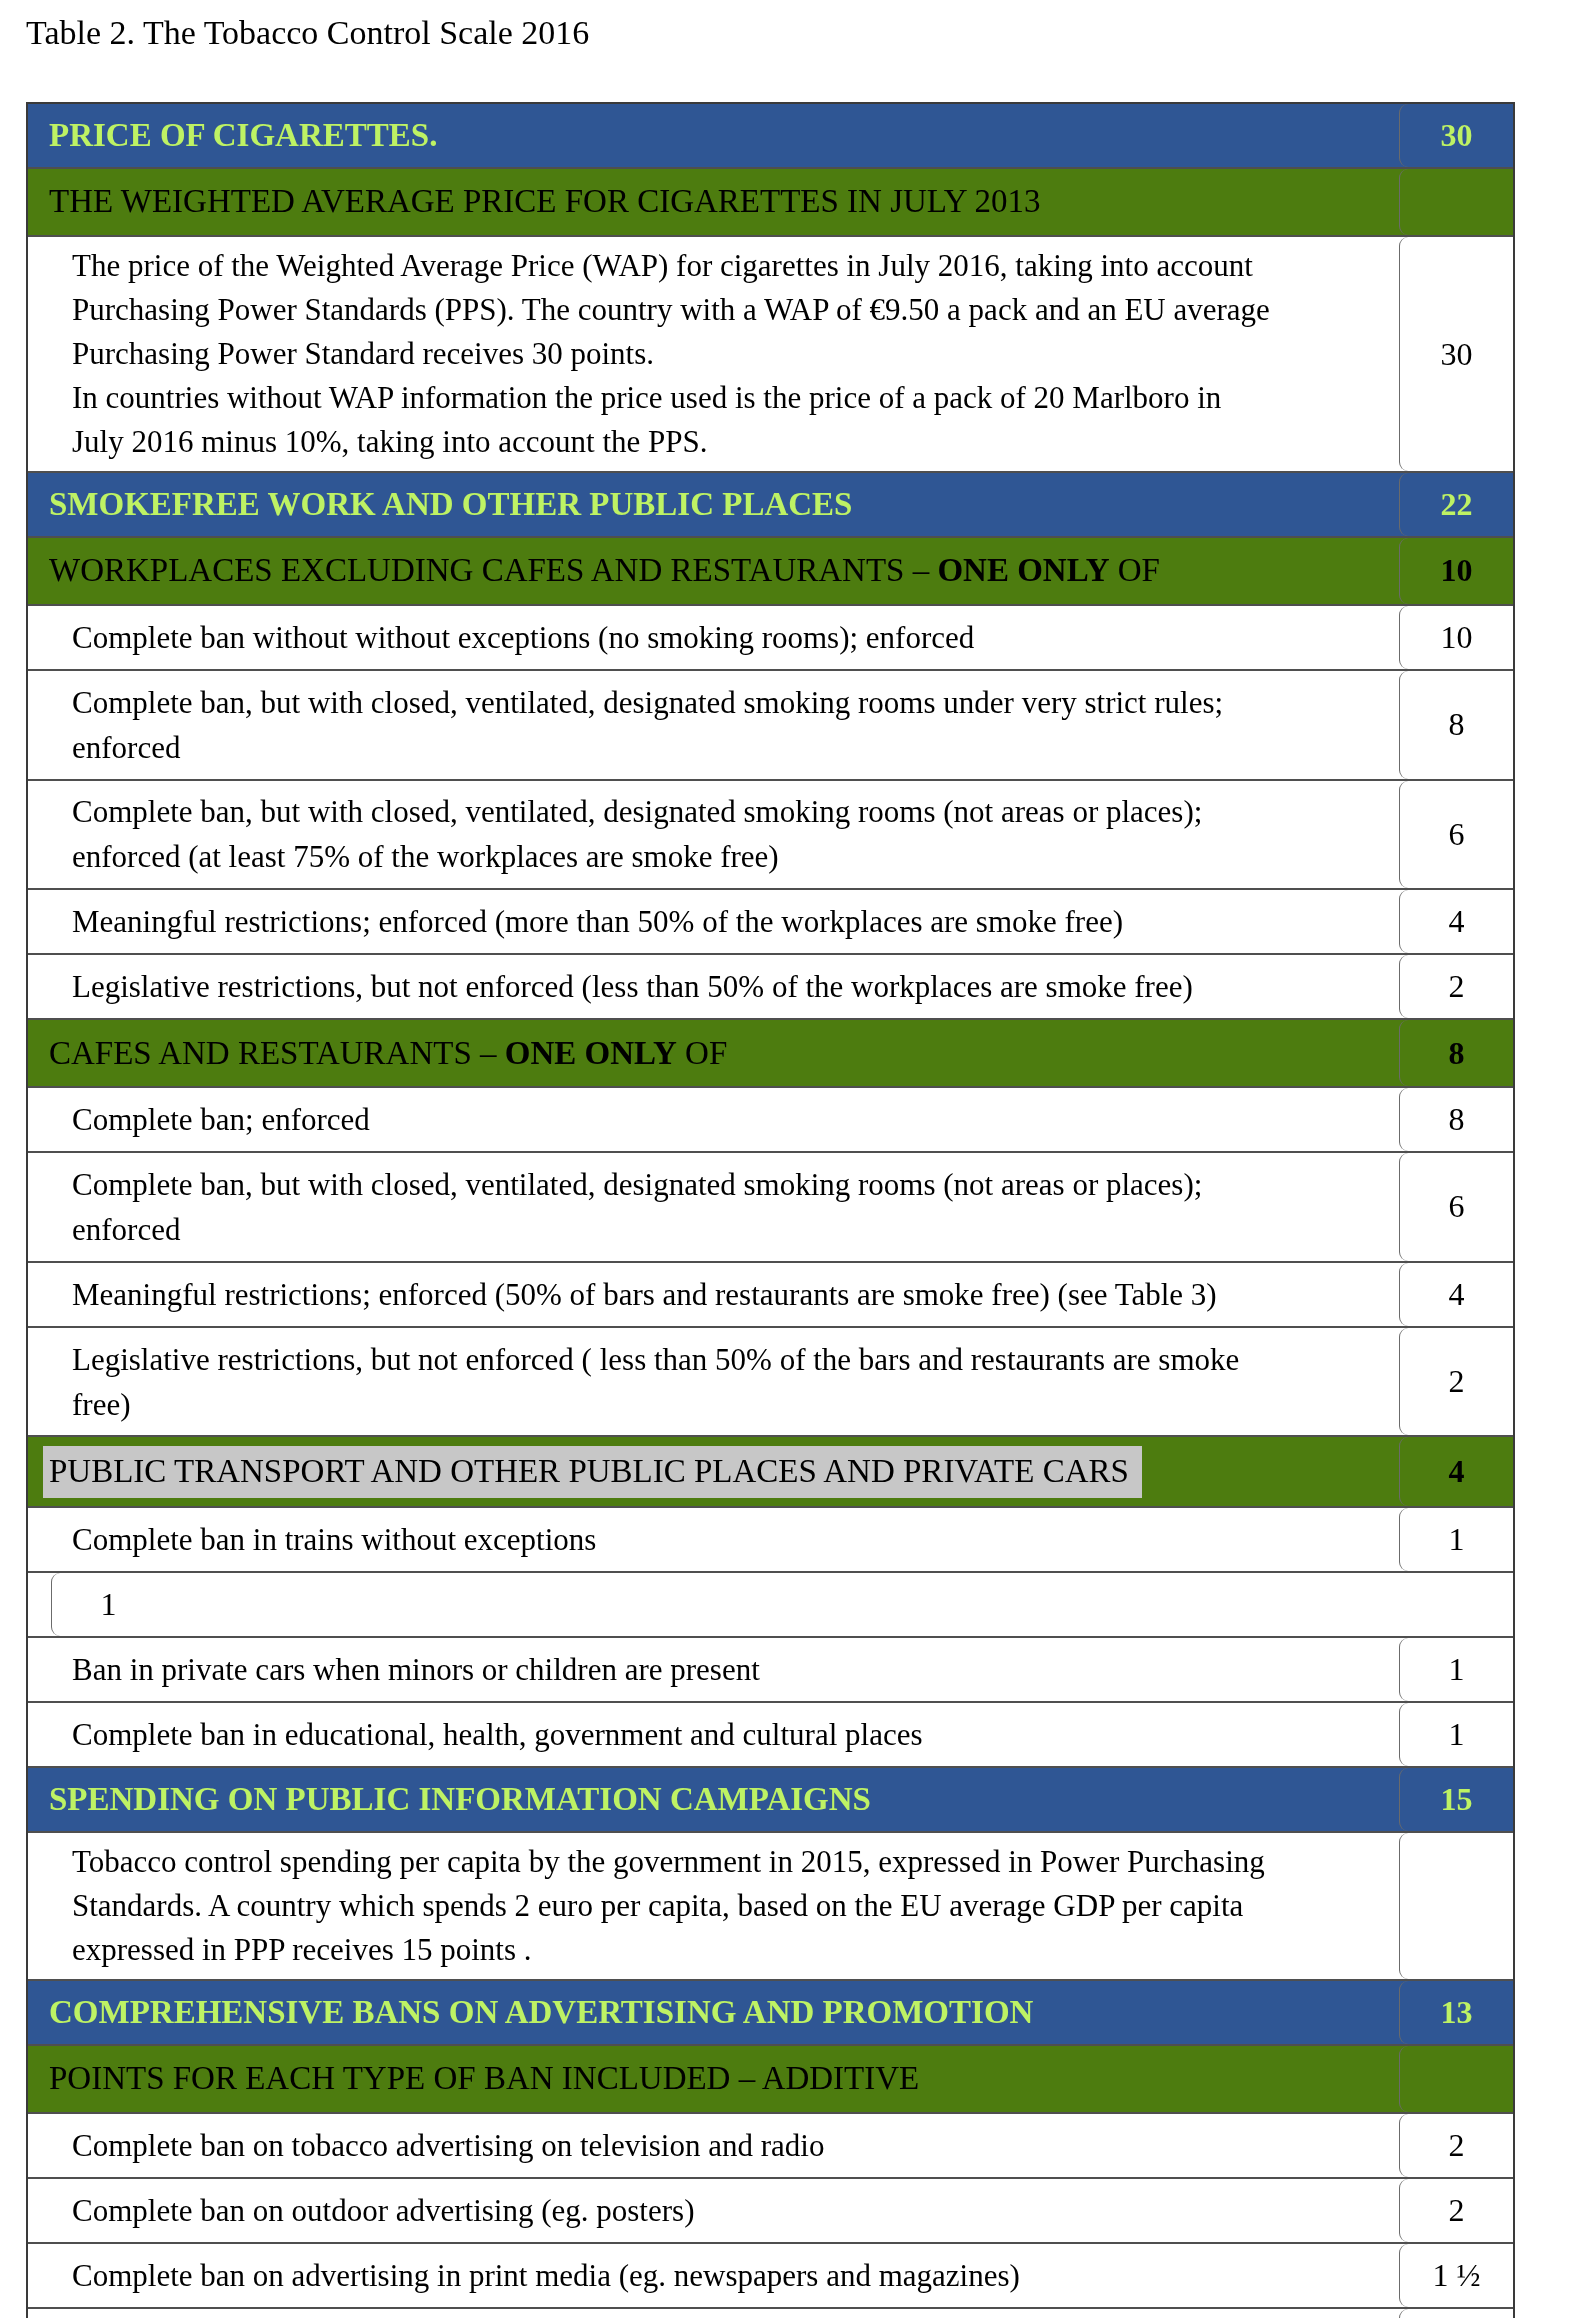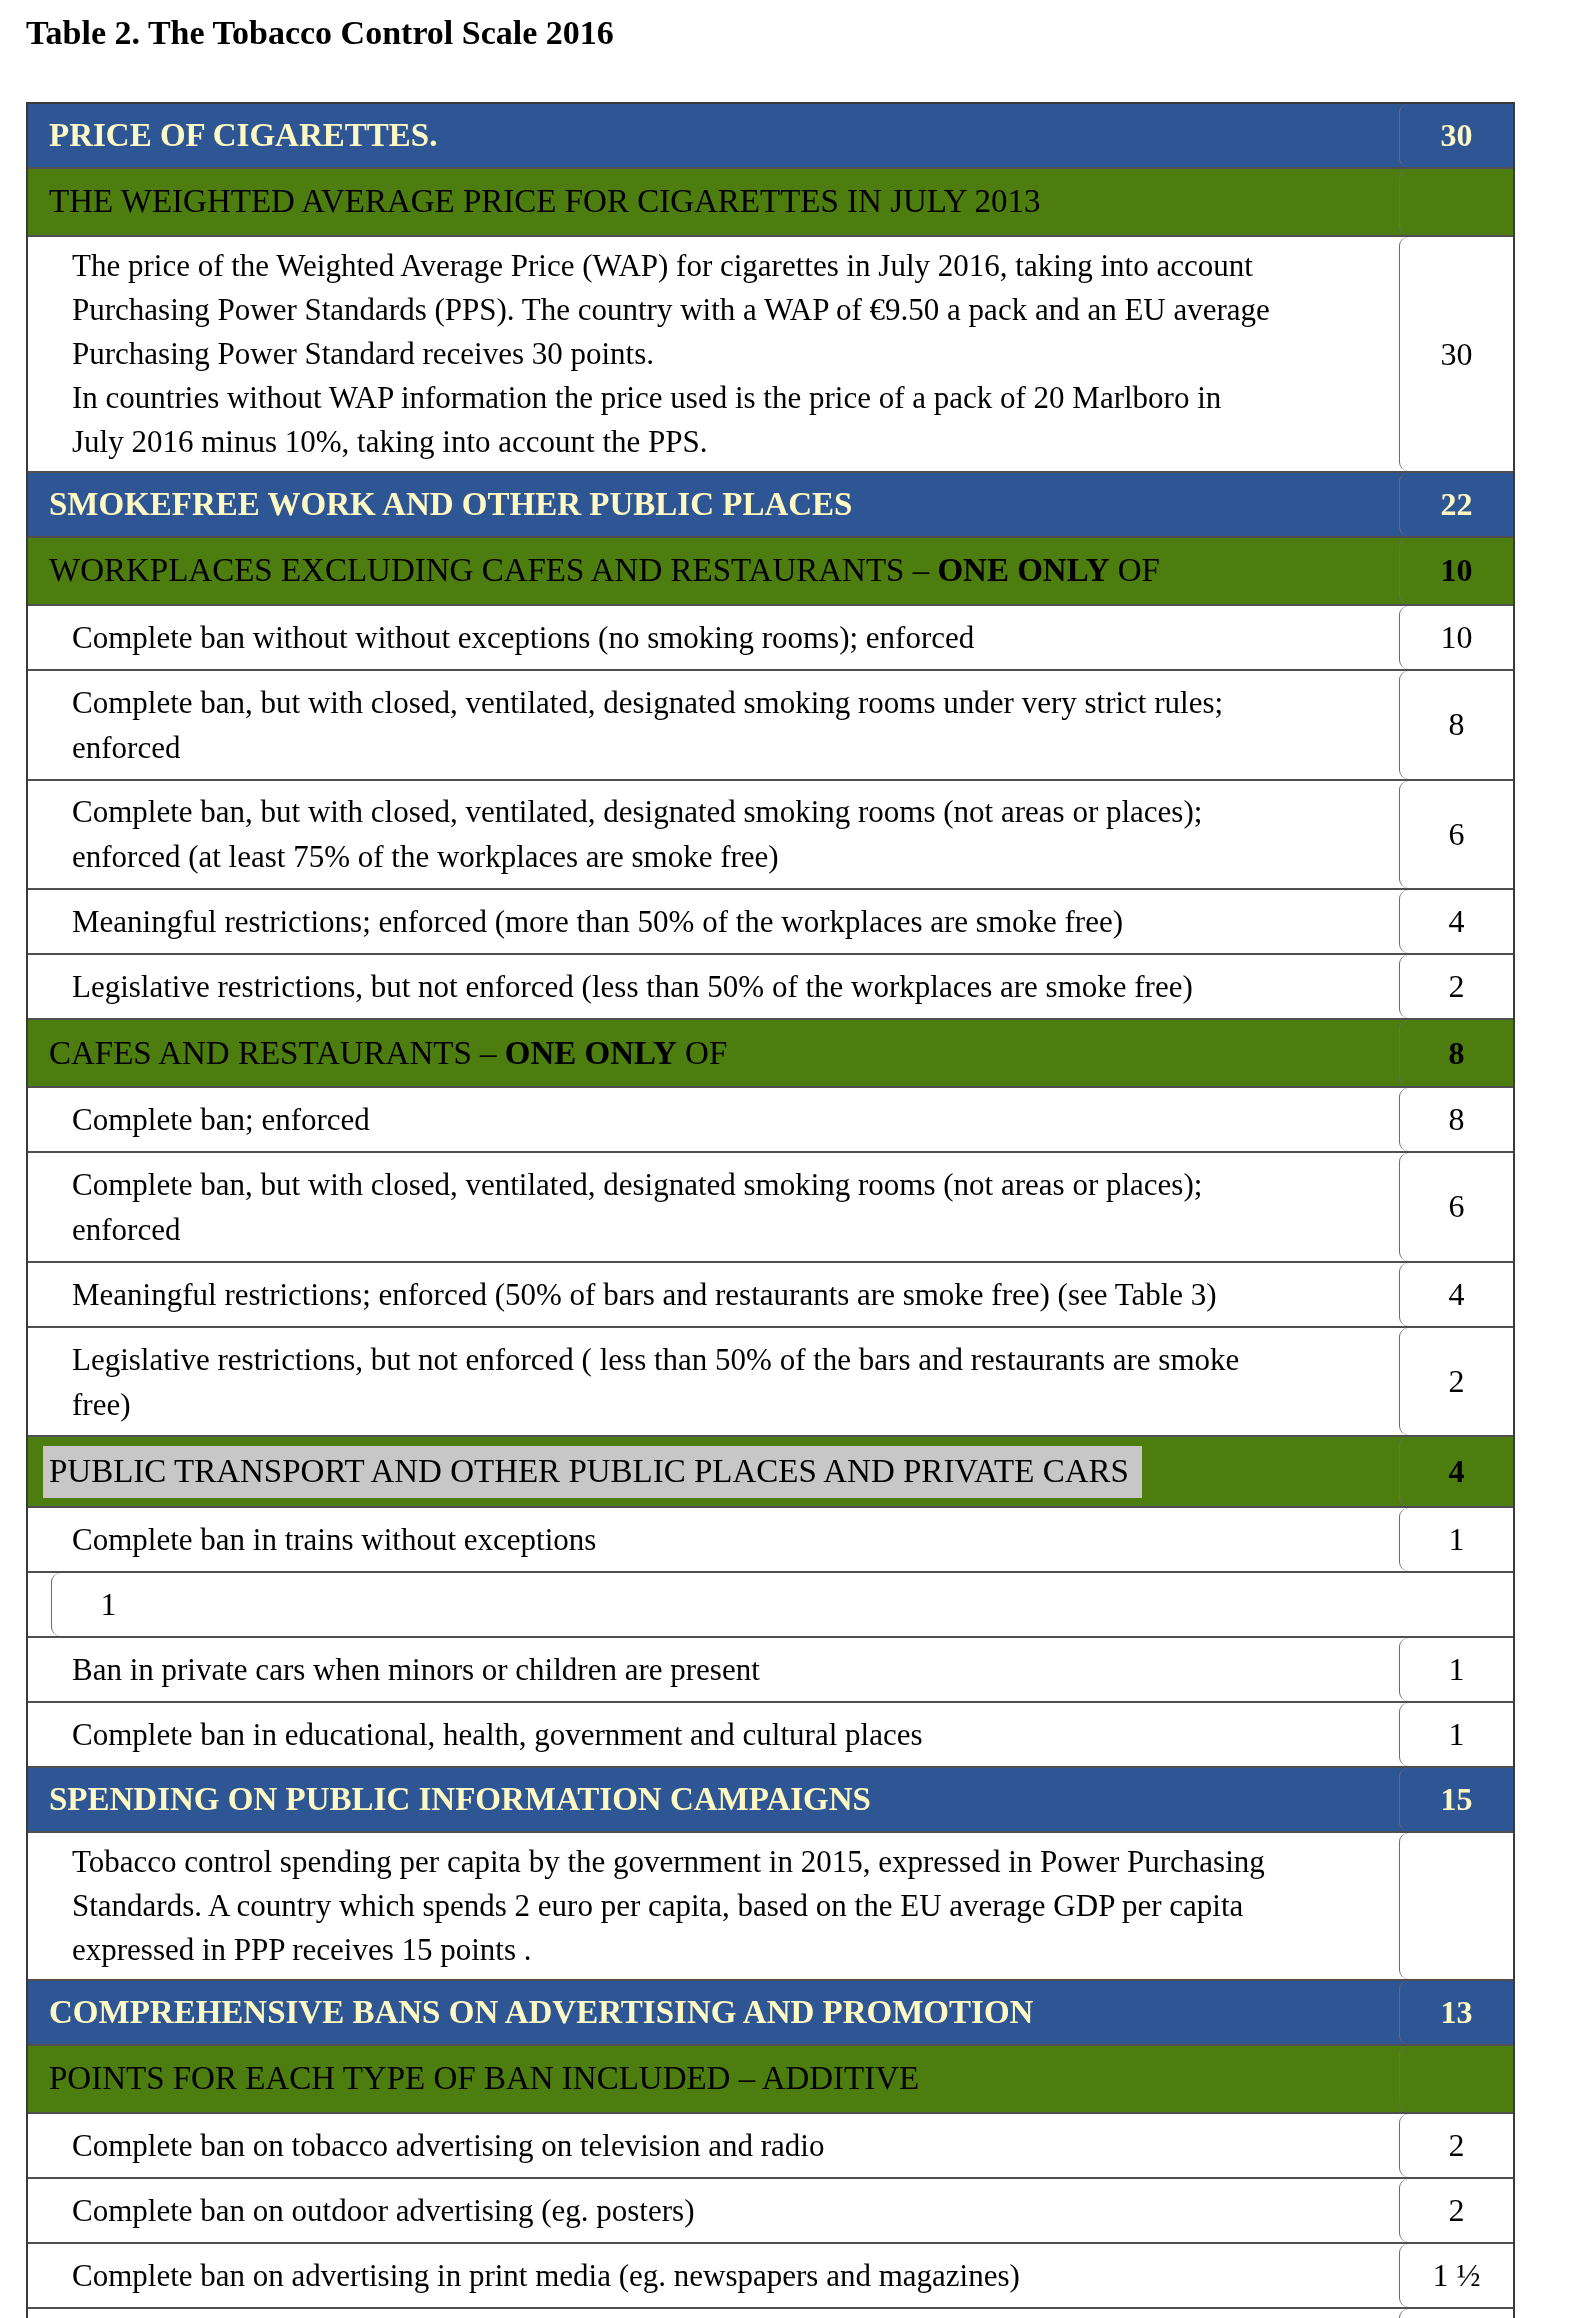--- a/index.html
+++ b/index.html
@@ -10,21 +10,21 @@
   body {
     width: 1586px;
     height: 2319px;
     font-family: "Liberation Serif", "DejaVu Serif", serif;
     color: #000000;
     overflow: hidden;
   }
   .page-title {
     margin: 14.4px 0 0 26px;
     font-size: 34px;
-    font-weight: bold;
+    font-weight: normal;
     letter-spacing: 0px;
   }
   .tcs-table {
     box-sizing: border-box;
     width: 1489px;
     margin: 50px 0 0 26px;
     border: 2.4px solid #3a3a3a;
     background: #ffffff;
   }
   .row {
@@ -50,21 +50,21 @@
     display: flex;
     align-items: center;
     justify-content: center;
     font-size: 32px;
     line-height: 45px;
     text-align: center;
     border-radius: 9px;
   }
   .row-header {
     background: #2F5694;
-    color: #fef9c3;
+    color: #bef264;
     min-height: 61px;
     gap: 14px;
   }
   .row-header .cell-label {
     font-weight: bold;
     font-size: 33px;
   }
   .row-header .cell-value {
     font-weight: bold;
   }

